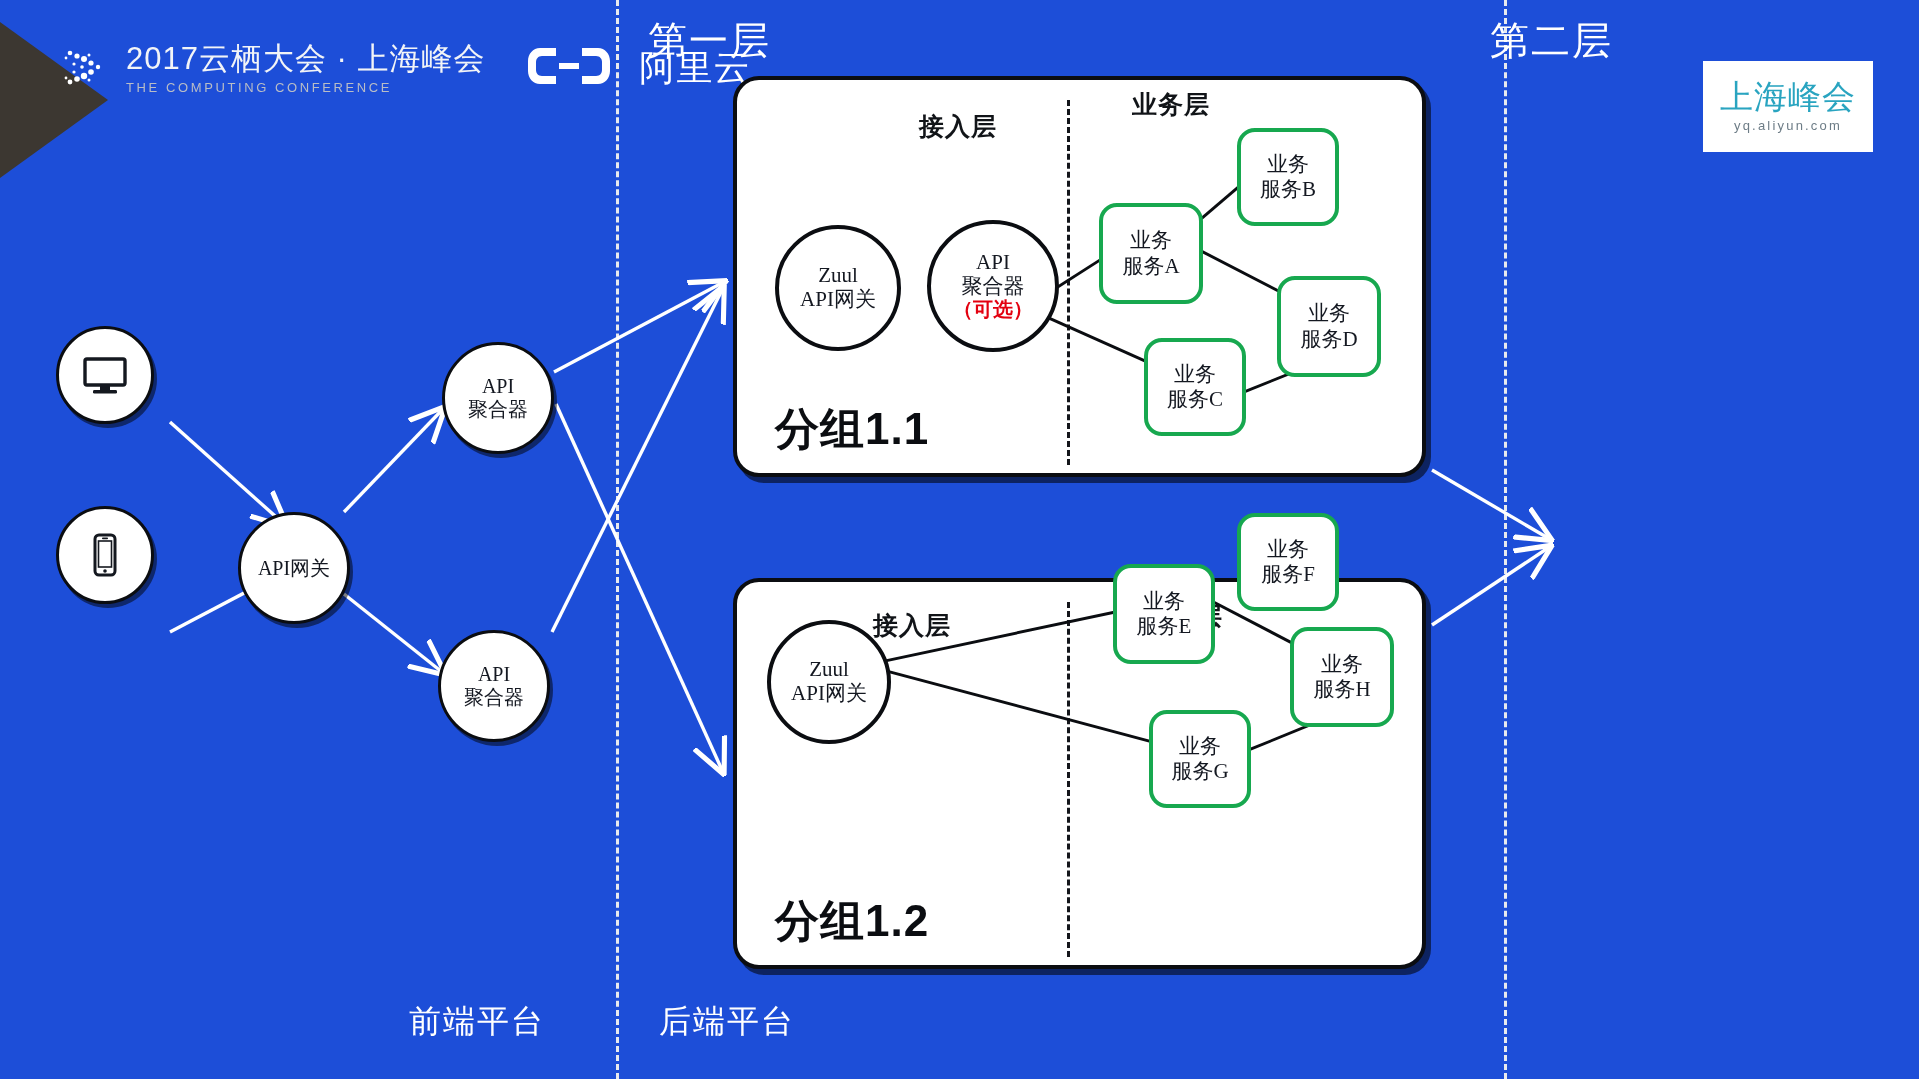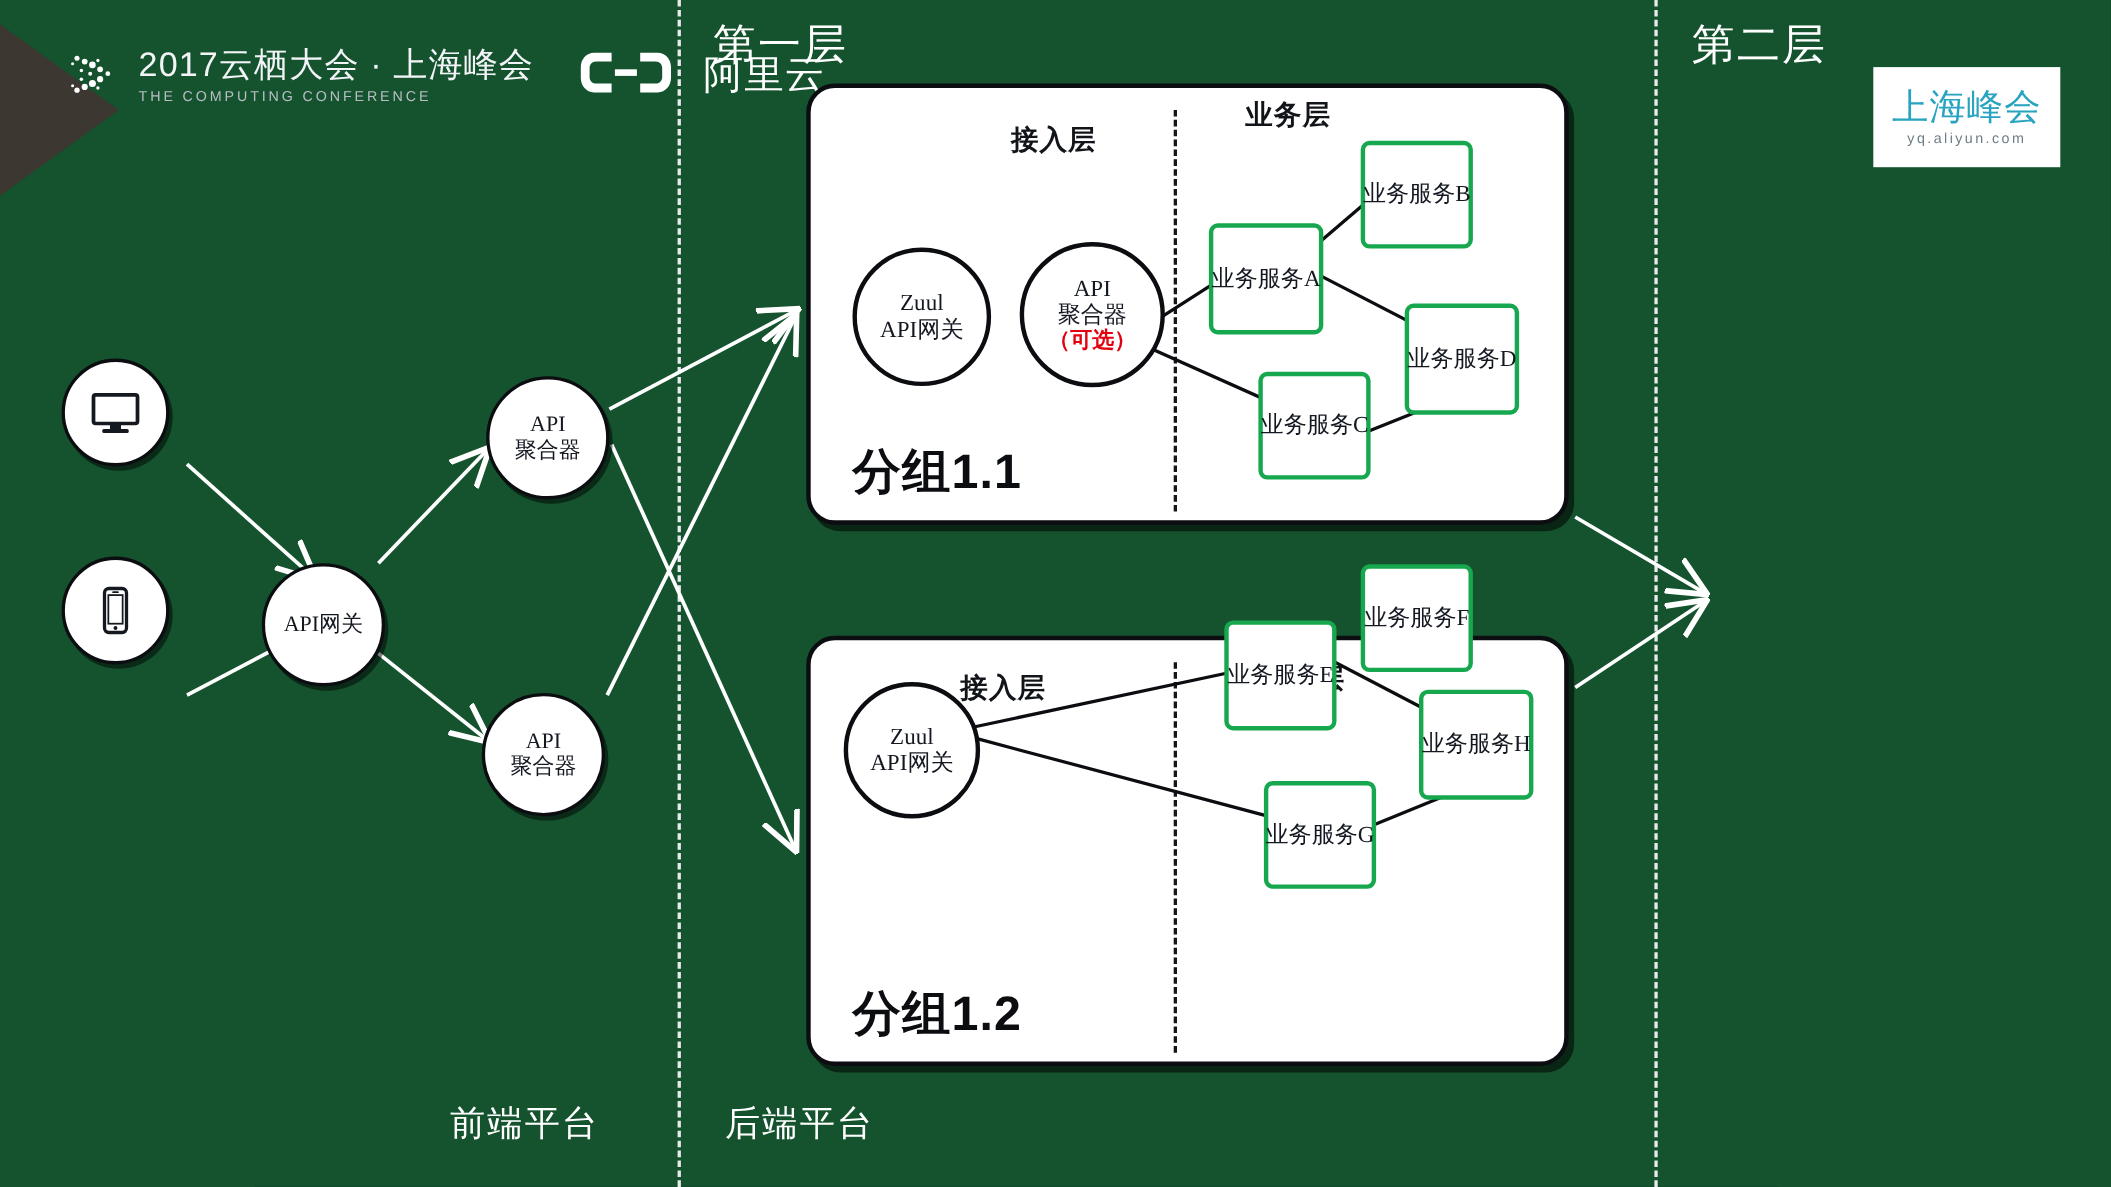--- a/index.html
+++ b/index.html
@@ -2,21 +2,21 @@
 <html><head>
 <meta charset="utf-8">
 <style>
   html,body{margin:0;padding:0;background:#11161d;}
   body{
     font-family:"Liberation Sans", sans-serif;
     width:1919px;height:1079px;overflow:hidden;
   }
   #stage{
     position:relative;width:1919px;height:1079px;
-    background:#14532d;overflow:hidden;
+    background:#1d4ed8;overflow:hidden;
   }
   
   .corner-triangle{
     position:absolute;left:0;top:22px;width:0;height:0;
     border-top:78px solid transparent;
     border-bottom:78px solid transparent;
     border-left:108px solid #3c3731;
   }
   #bg-dots{position:absolute;left:0;bottom:0;width:1919px;height:320px;}
   
@@ -32,21 +32,21 @@
   .community-badge{
     position:absolute;right:46px;top:61px;width:170px;height:91px;
     background:#ffffff;display:flex;flex-direction:column;
     align-items:center;justify-content:center;
   }
   .cb-main{color:#29a4c0;font-size:33px;letter-spacing:1px;line-height:1;}
   .cb-sub{color:#6d7c86;font-size:13px;letter-spacing:2.2px;margin-top:5px;}
   
   .layer-cap{position:absolute;color:#ffffff;font-size:39px;letter-spacing:2px;}
   #layer1-cap{left:648px;top:14px;}
-  #layer2-cap{left:1538px;top:14px;}
+  #layer2-cap{left:1490px;top:14px;}
   .platform-cap{position:absolute;color:#ffffff;font-size:32px;letter-spacing:2px;}
   #front-cap{left:409px;top:1000px;}
   #back-cap{left:659px;top:1000px;font-family:Liberation Serif, serif;}
   
   .vdash{position:absolute;width:0;border-left:3px dashed #e8eaee;}
   #dash-1{left:616px;top:0;height:1079px;}
   #dash-2{left:1504px;top:0;height:1079px;}
   
   .group-panel{
     position:absolute;background:#ffffff;border:4px solid #0b0d11;
@@ -76,22 +76,22 @@
   .circle-node{
     position:absolute;border:4px solid #0b0d11;border-radius:50%;
     background:#ffffff;display:flex;flex-direction:column;
     align-items:center;justify-content:center;
     font-family:"Liberation Serif", serif;color:#141821;
     line-height:1.12;text-align:center;z-index:3;
   }
   .circle-node .ln{display:block;font-size:21px;white-space:nowrap;}
   .circle-node .opt{color:#e3000f;font-size:20px;font-weight:bold;white-space:nowrap;}
   .svc-box{
-    position:absolute;border:4px solid #17a84f;border-radius:8px;
-    background:#ffffff;display:flex;flex-direction:row;
+    position:absolute;border:4px solid #17a84f;border-radius:18px;
+    background:#ffffff;display:flex;flex-direction:column;
     align-items:center;justify-content:center;
     font-family:"Liberation Serif", serif;color:#141821;
     line-height:1.2;text-align:center;z-index:3;
   }
   .svc-box .ln{display:block;font-size:21px;white-space:nowrap;}
   
   .out-circle{
     position:absolute;background:#ffffff;border-radius:50%;
     border:3px solid #0b0d11;
     display:flex;flex-direction:column;align-items:center;justify-content:center;

